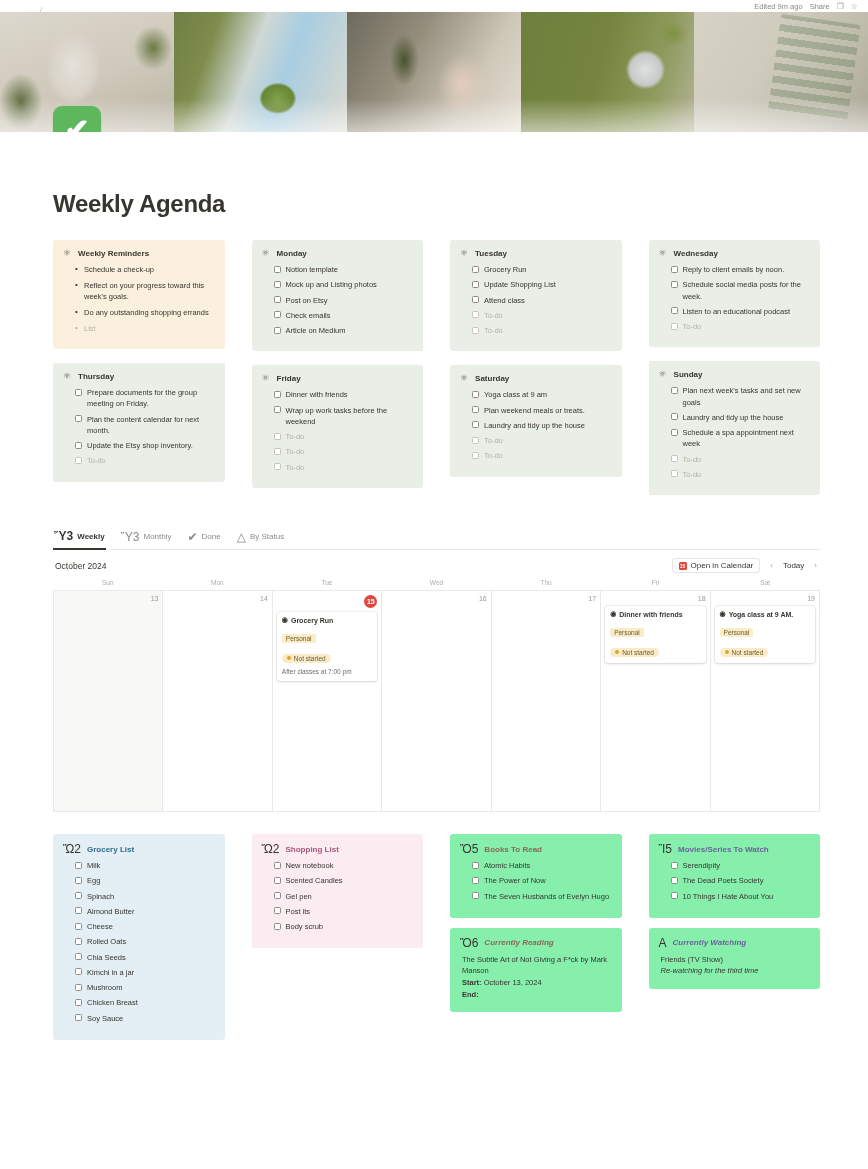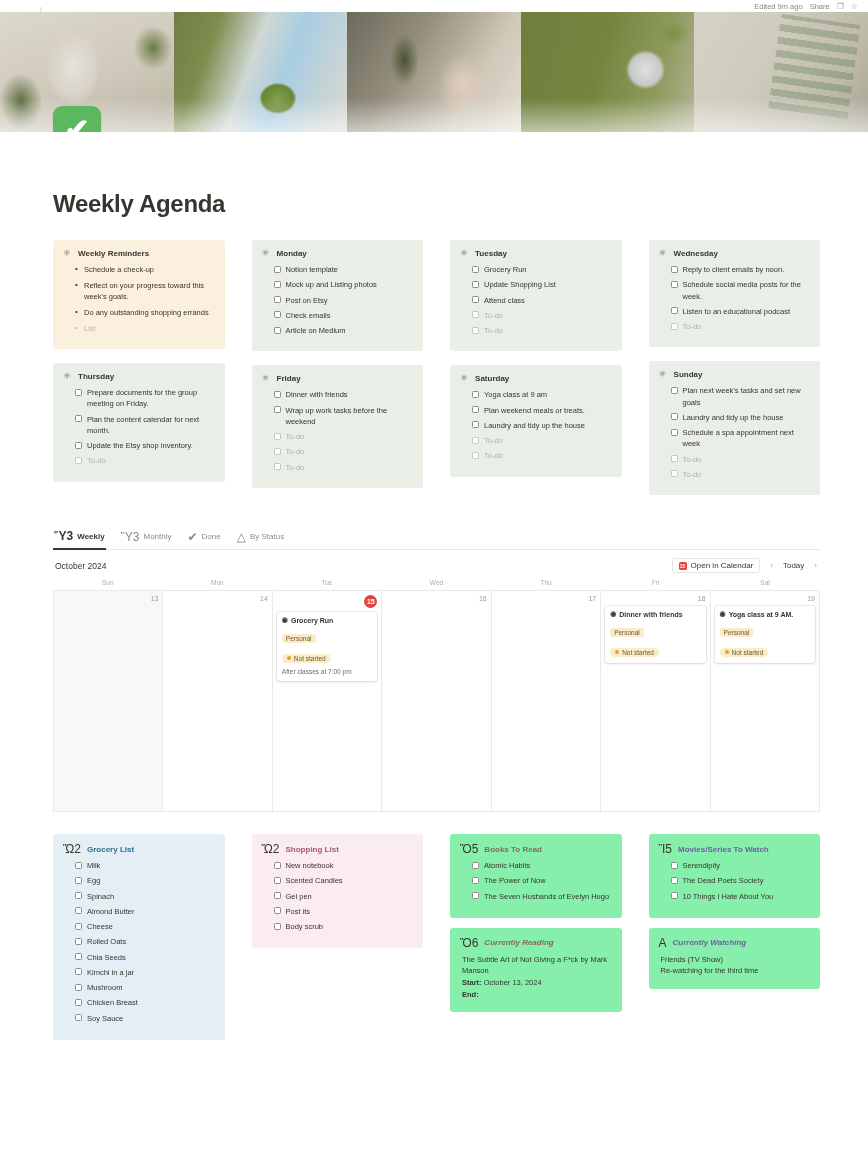--- a/index.html
+++ b/index.html
@@ -175,21 +175,21 @@
   .lcard.lilac { background: #86efac; }
   .lhead { display: flex; align-items: center; gap: 6px; margin-bottom: 5px; }
   .lhead .lico { font-size: 12px; line-height: 1; flex: none; }
   .lhead .ltitle { font-size: 8px; font-weight: 700; }
   .ltitle.blue  { color: #2f6d8a; }
   .ltitle.pink  { color: #a8577a; }
   .ltitle.beige { color: #8a6a5a; }
   .ltitle.lilac { color: #6d5f9e; }
   .ltitle.ital  { font-style: italic; }
   .ltext { font-size: 7.5px; line-height: 1.55; color: #37352f; padding-left: 2px; }
-  .ltext.ital { }
+  .ltext.ital { font-style: italic; }
   .ltext b { font-weight: 700; }
 </style>
 </head>
 <body>
 
 <div class="topbar">
   <div class="left">
     <span class="hamburger"></span>
     <span class="crumb">Simple Planner</span>
     <span class="crumb-sep">/</span>

